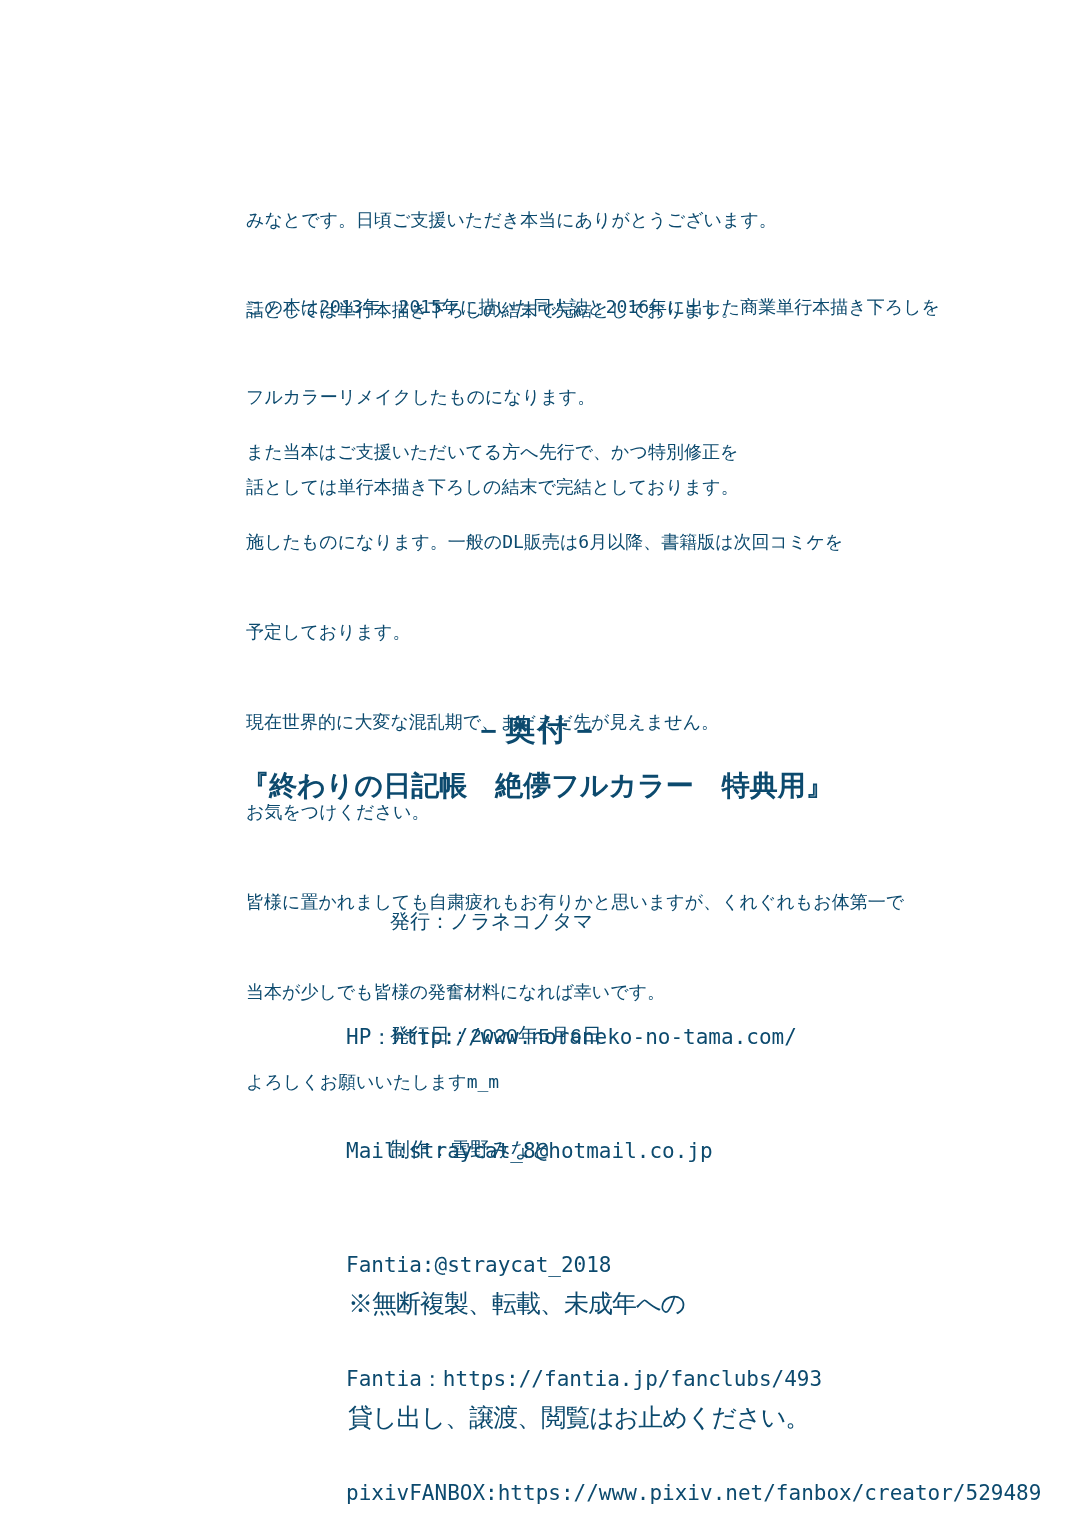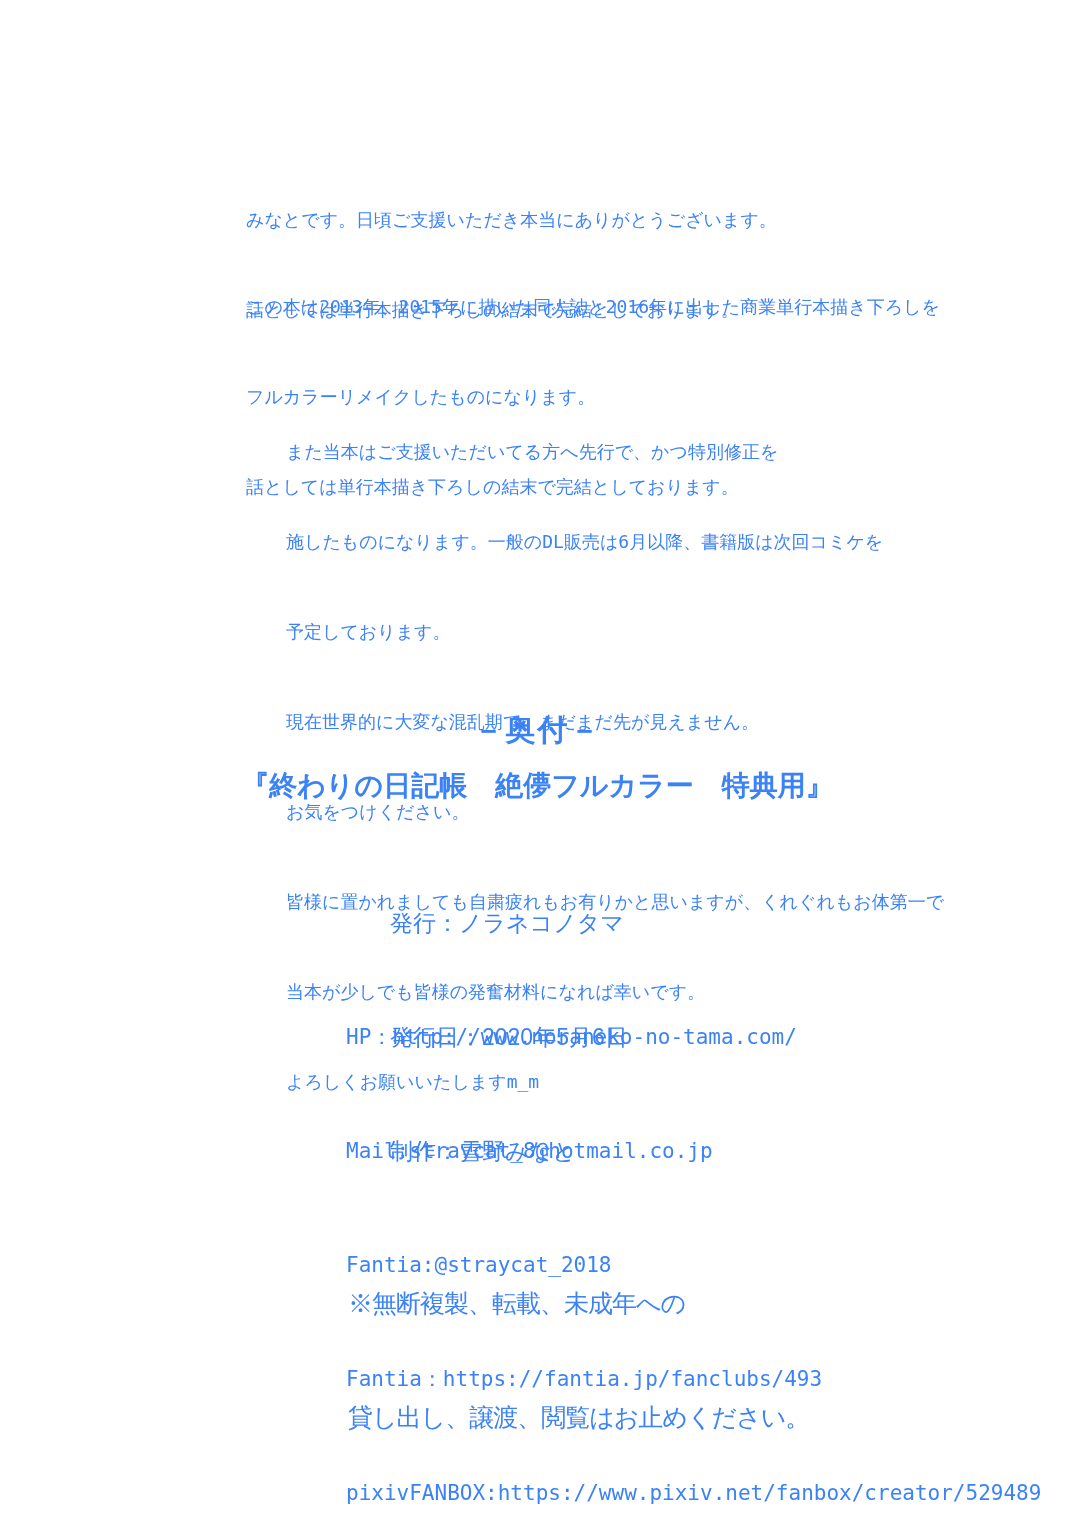--- a/index.html
+++ b/index.html
@@ -6,21 +6,21 @@
     margin: 0;
     padding: 0;
     background: #e8e8e8;
   }
   .page {
     position: relative;
     width: 1075px;
     height: 1518px;
     margin: 0 auto;
     background: #ffffff;
-    color: #3b82f6;
+    color: #0c4a6e;
     overflow: hidden;
   }
   .block {
     position: absolute;
     white-space: pre;
   }
   .body-text {
     font-family: "DejaVu Sans Mono", "Liberation Mono", monospace;
     font-size: 18px;
     line-height: 30px;
@@ -38,22 +38,22 @@
     font-weight: 600;
     letter-spacing: 2px;
   }
   .book-title {
     font-family: "DejaVu Serif", "Liberation Serif", serif;
     font-size: 28px;
     line-height: 42px;
     font-weight: 700;
   }
   .publication-text {
-    font-family: Liberation Sans, sans-serif;
-    font-size: 23px;
+    font-family: Liberation Mono, monospace;
+    font-size: 20px;
     line-height: 38px;
     font-weight: 500;
   }
   .contact-text {
     font-family: "DejaVu Sans Mono", "Liberation Mono", monospace;
     font-size: 21px;
     line-height: 38px;
     font-weight: 500;
   }
   .disclaimer-text {
@@ -74,21 +74,21 @@
     <span class="line">みなとです。日頃ご支援いただき本当にありがとうございます。</span>
     <span class="line">話としては単行本描き下ろしの結末で完結としております。</span>
   </section>
 
   <section class="block body-text" style="top:232px; left:246px;">
     <span class="line">この本は2013年、2015年に描いた同人誌と2016年に出した商業単行本描き下ろしを</span>
     <span class="line">フルカラーリメイクしたものになります。</span>
     <span class="line">話としては単行本描き下ろしの結末で完結としております。</span>
   </section>
 
-  <section class="block body-text" style="top:377px; left:246px;margin-left:40px;">
+  <section class="block body-text" style="top:377px; left:246px;">
     <span class="line">また当本はご支援いただいてる方へ先行で、かつ特別修正を</span>
     <span class="line">施したものになります。一般のDL販売は6月以降、書籍版は次回コミケを</span>
     <span class="line">予定しております。</span>
     <span class="line">現在世界的に大変な混乱期で、まだまだ先が見えません。</span>
     <span class="line">お気をつけください。</span>
     <span class="line">皆様に置かれましても自粛疲れもお有りかと思いますが、くれぐれもお体第一で</span>
     <span class="line">当本が少しでも皆様の発奮材料になれば幸いです。</span>
     <span class="line">よろしくお願いいたしますm_m</span>
   </section>
 

